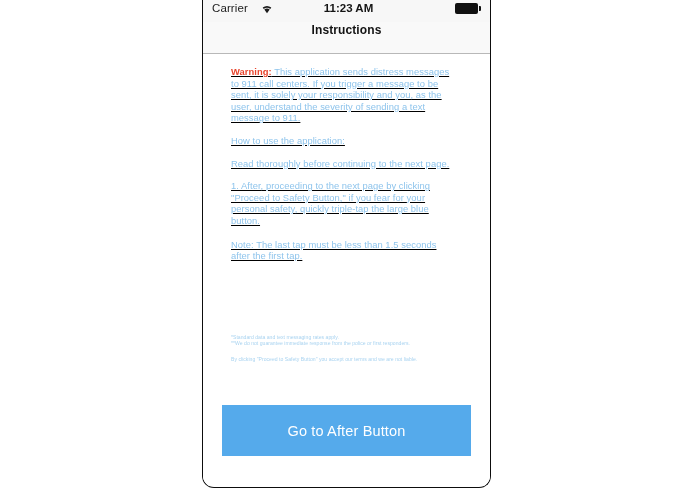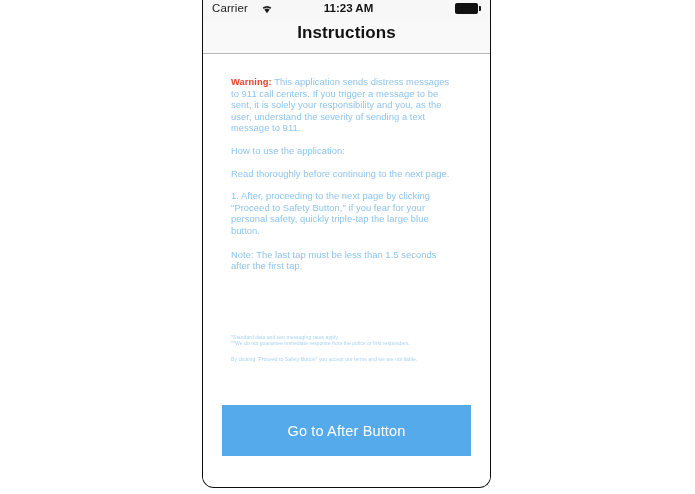--- a/index.html
+++ b/index.html
@@ -112,41 +112,42 @@
     position: relative;
     height: 32px;
     background: #f9f9f9;
     border-bottom: 1px solid #b8b8b8;
     display: flex;
     align-items: flex-start;
     justify-content: center;
     box-sizing: border-box;
   }
   .nav-title {
-    font-size: 17px;
+    font-size: 12px;
     font-weight: bold;
     color: #131313;
     line-height: 1;
     padding-top: 2px;
     letter-spacing: 0.1px;
   }
 
   
   .content {
     position: relative;
     background: #ffffff;
     height: calc(100% - 61px);
     box-sizing: border-box;
   }
 
   .text-block {
     position: absolute;
     left: 28px;
-    top: 22px;
+    top: 12px;
     width: 224px;
+    text-decoration: underline;
   }
 
   .para {
     color: #8ec4ec;
     font-size: 9.4px;
     line-height: 11.6px;
     margin: 0 0 11px 0;
     letter-spacing: 0.05px;
   }
   .para:last-child { margin-bottom: 0; }

